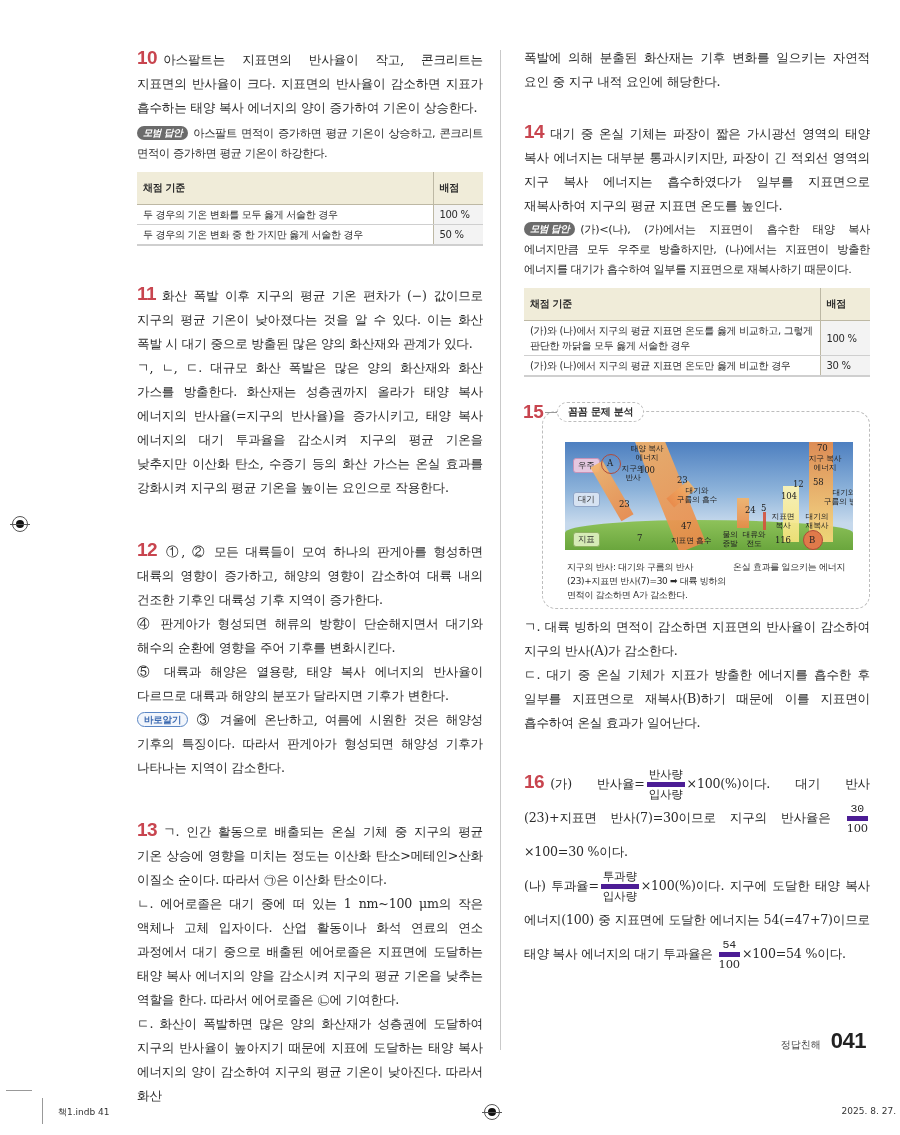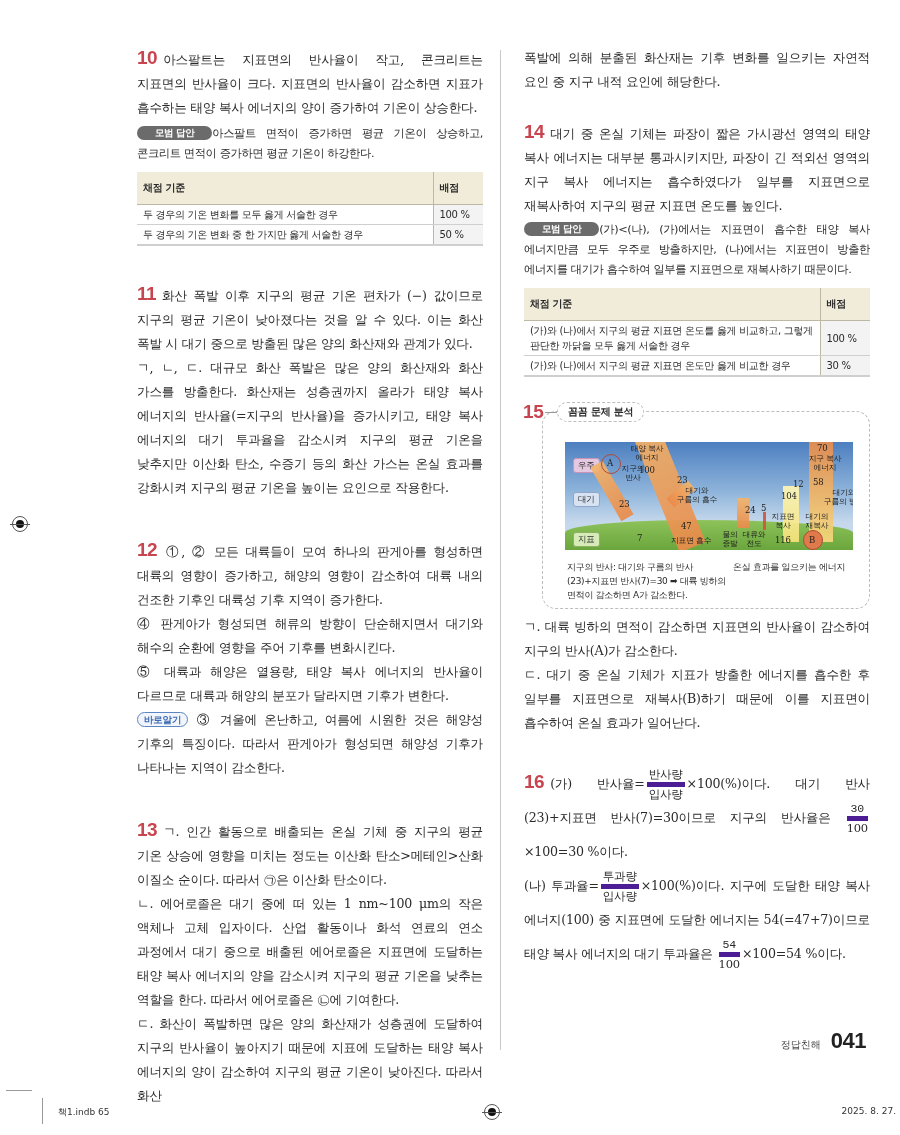--- a/index.html
+++ b/index.html
@@ -8,21 +8,21 @@
 
   .col { position: absolute; top: 46px; width: 346px; font-size: 12.6px; line-height: 24px; letter-spacing: -0.2px; word-break: keep-all; }
   .col-left { left: 137px; }
   .col-right { left: 524px; }
   .divider { position: absolute; left: 500px; top: 50px; width: 1px; height: 1000px; background: #c9c9c9; }
 
   .qnum { font-family: "Liberation Sans", "DejaVu Sans", sans-serif; font-weight: 700; font-size: 19px; color: #c8454f; margin-right: 6px; letter-spacing: -0.5px; }
   p { margin: 0; text-align: justify; }
   .block { margin-bottom: 0; }
 
-  .badge-model { display: inline-block; background: #6b6b6b; color: #fff; font-family: "DejaVu Sans", sans-serif; font-size: 9.5px; font-weight: 700; line-height: 14px; padding: 0 18px; border-radius: 8px; vertical-align: 1px; }
+  .badge-model { display: inline-block; background: #6b6b6b; color: #fff; font-family: "DejaVu Sans", sans-serif; font-size: 9.5px; font-weight: 700; line-height: 14px; padding: 0 6px; border-radius: 8px; margin-right: 5px; vertical-align: 1px; font-style: italic; }
   .badge-correct { display: inline-block; border: 1px solid #5a86c4; color: #3c6ab0; background: #f2f6fc; font-family: "DejaVu Sans", sans-serif; font-size: 9.5px; font-weight: 700; line-height: 13px; padding: 0 6px; border-radius: 8px; margin-right: 5px; vertical-align: 1px; }
   .answer { font-family: "DejaVu Sans", "Liberation Sans", sans-serif; font-size: 11.3px; line-height: 20px; letter-spacing: -0.4px; }
 
   table.score { width: 100%; border-collapse: collapse; font-family: "DejaVu Sans", sans-serif; font-size: 10px; letter-spacing: -0.3px; margin-top: 8px; }
   table.score th { background: #f0ecd9; text-align: left; font-weight: 700; padding: 4px 6px; border-bottom: 1px solid #bdb8a4; height: 22px; margin-left: 36px; }
   table.score td { padding: 2px 6px; border-bottom: 1px solid #cfcfcf; line-height: 15px; height: 19px; }
   table.score .pts { width: 50px; border-left: 1px solid #bdb8a4; background: #f3f3f3; }
   table.score th.pts { background: #f0ecd9; }
   table.score tr:last-child td { border-bottom: 2px solid #cfcfcf; }
 
@@ -198,16 +198,16 @@
   </div>
 </div>
 
 <div class="page-footer">
   <span class="lab">정답친해</span>
   <span class="pno">041</span>
 </div>
 
 <div class="slug-tick"></div>
 <div class="slug-rule"></div>
-<span class="slug" style="left:58px;">책1.indb   65</span>
+<span class="slug" style="left:58px;">책1.indb   41</span>
 <span class="reg" style="left:484px; top:1104px;"></span>
 <span class="reg" style="left:12px; top:516px;"></span>
 <span class="slug" style="right:4px;">2025. 8. 27.</span>
 
 </body></html>

